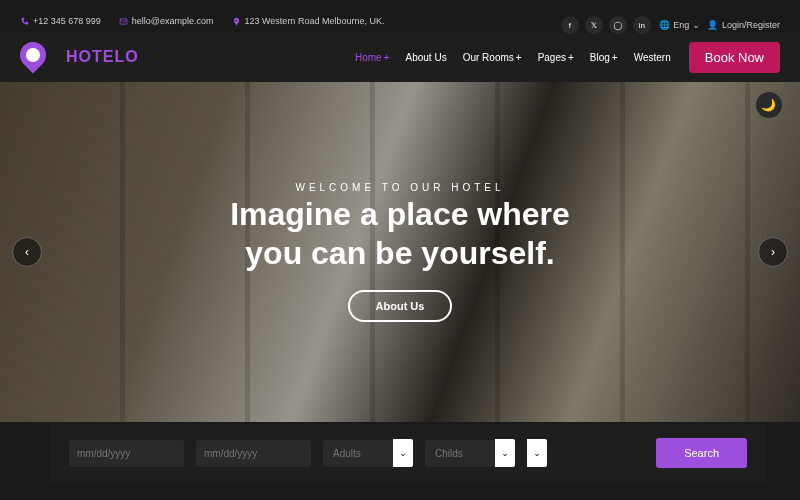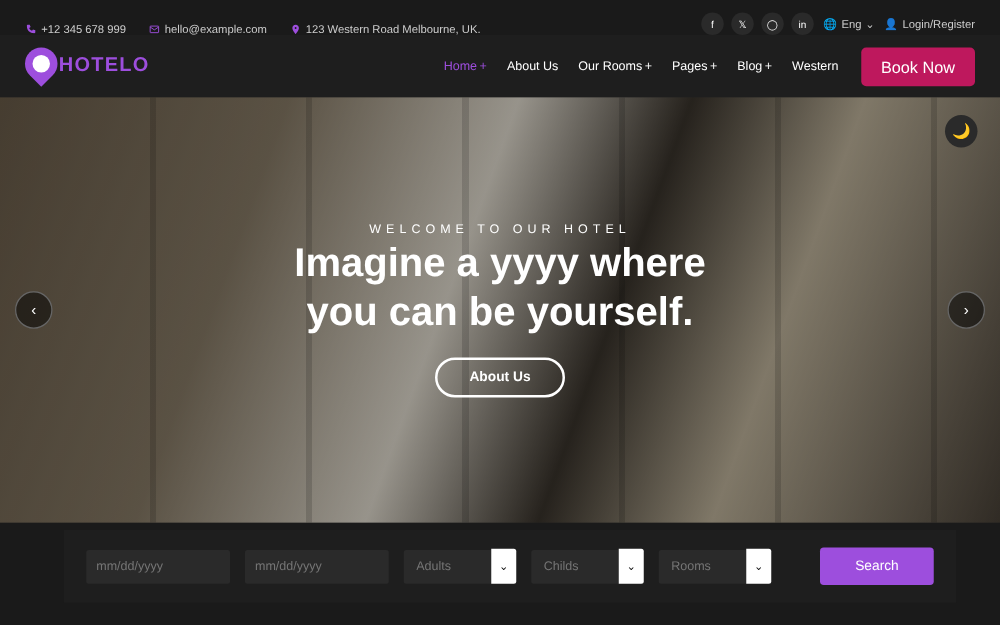--- a/index.html
+++ b/index.html
@@ -1,26 +1,26 @@
 <!DOCTYPE html>
 <html><head>
 <meta charset="utf-8">
 <style>
 *{margin:0;padding:0;box-sizing:border-box;font-family:Arial,sans-serif}
 body{width:800px;height:500px;background:#1a1a1a;overflow:hidden;position:relative}
-.topbar{background:#1a1a1a;height:28px;display:flex;align-items:flex-end;padding:0 20px;font-size:9px;color:#ccc;justify-content:space-between}
+.topbar{background:#1a1a1a;height:28px;display:flex;align-items:flex-start;padding:16px 20px;font-size:9px;color:#ccc;justify-content:space-between}
 .topbar-left{display:flex;gap:18px}
 .topbar-left span{display:flex;align-items:center;gap:4px}
 .topbar-right{display:flex;align-items:center;gap:8px}
 .social{display:flex;gap:6px}
 .social-icon{width:18px;height:18px;border-radius:50%;background:#2a2a2a;display:flex;align-items:center;justify-content:center;font-size:8px;color:#fff;cursor:pointer}
 .lang,.login{display:flex;align-items:center;gap:3px;cursor:pointer}
 .purple{color:#9d4edd}
 .navbar{background:#1e1e1e;height:50px;display:flex;align-items:center;padding:0 20px;gap:18px}
-.logo{display:flex;align-items:center;gap:1px}
+.logo{display:flex;align-items:center;gap:20px}
 .logo-icon{width:26px;height:30px;position:relative}
 .logo-pin{width:26px;height:26px;background:#9d4edd;border-radius:50% 50% 50% 0;transform:rotate(-45deg);position:absolute;top:0}
 .logo-pin::after{content:'';position:absolute;width:14px;height:14px;background:#fff;border-radius:50%;top:6px;left:6px}
 .logo-text{color:#9d4edd;font-size:16px;font-weight:bold;letter-spacing:1px}
 .nav-menu{display:flex;gap:16px;margin-left:auto;font-size:10px;color:#fff}
 .nav-item{cursor:pointer;display:flex;align-items:center;gap:2px}
 .nav-item.active{color:#9d4edd}
 .search-box{background:#2a2a2a;border-radius:4px;display:flex;align-items:center;padding:6px 10px;width:110px}
 .search-box input{background:none;border:none;color:#999;font-size:10px;width:80px;outline:none}
 .book-btn{background:#be185d;color:#fff;border:none;padding:8px 16px;border-radius:4px;font-size:13px;font-weight:normal;cursor:pointer}
@@ -121,21 +121,21 @@
 
 <div class="hero">
   <div class="arrow left">
       <span>‹</span>
     </div>
   <div class="arrow right">
       <span>›</span>
     </div>
   <div class="hero-subtitle">WELCOME TO OUR HOTEL</div>
   <div class="hero-title">
-    <div>Imagine a yyyy where</div>
+    <div>Imagine a place where</div>
     <div>you can be yourself.</div>
   </div>
   <button class="about-btn">About Us</button>
 </div>
 
 <div class="booking-bar">
   <input class="date-input" placeholder="mm/dd/yyyy" style="">
   <input class="date-input" placeholder="mm/dd/yyyy" style="">
   <div class="select-wrap">
     <input class="select-input" placeholder="Adults" style="">
@@ -143,19 +143,18 @@
         <span>⌄</span>
       </div>
   </div>
   <div class="select-wrap">
     <input class="select-input" placeholder="Childs" style="">
     <div class="select-btn">
         <span>⌄</span>
       </div>
   </div>
   <div class="select-wrap">
-    <input class="select-input" placeholder="Rooms" style="">
     <div class="select-btn">
         <span>⌄</span>
       </div>
   </div>
   <button class="search-btn">Search</button>
 </div>
 
 </body></html>

